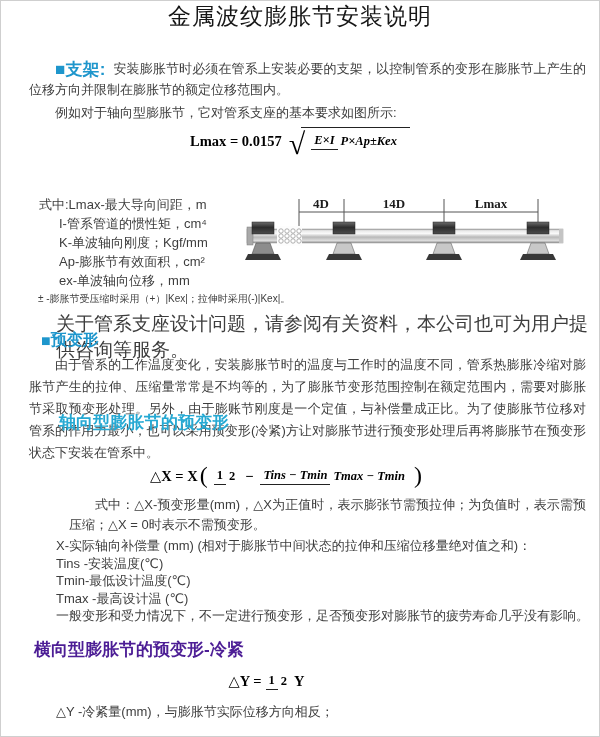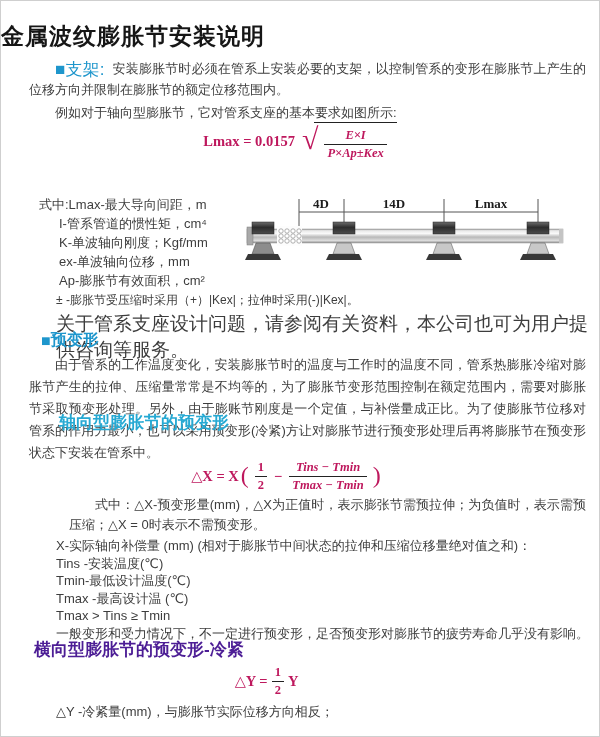--- a/index.html
+++ b/index.html
@@ -7,52 +7,52 @@
     position:relative;
     width:600px;height:737px;
     box-sizing:border-box;
     background:#ffffff;
     border:1px solid #cfcfcf;
     font-family:"Liberation Sans","DejaVu Sans",sans-serif;
     color:#3d3d3d;
     overflow:hidden;
   }
   .doc-title{
-    position:absolute;top:20px;left:0;right:0;
-    font-size:23px;font-weight:bold;color:#161616;
+    position:absolute;top:0;left:0;right:0;
+    text-align:center;font-size:23px;font-weight:normal;color:#161616;
     letter-spacing:1px;
   }
   .para{
     font-size:13px;line-height:21px;text-align:justify;
   }
   .indent{text-indent:26px;}
   .sec-marker{color:#1e96cc;font-size:17px;font-weight:bold;line-height:1;vertical-align:-2px;}
-  .sec-head-inline{color:#1e96cc;font-size:17px;font-weight:normal;line-height:1;vertical-align:-2px;margin-right:8px;}
+  .sec-head-inline{color:#1e96cc;font-size:17px;font-weight:bold;line-height:1;vertical-align:-2px;margin-right:8px;}
   .sec1-intro{position:absolute;top:57px;left:28px;right:13px;}
   .sec1-example{position:absolute;top:101px;left:28px;right:13px;}
   .formula{
     position:absolute;display:flex;align-items:center;justify-content:center;
     font-family:"Liberation Serif","DejaVu Serif",serif;font-weight:bold;
-    font-size:14.5px;color:#be185d;
+    font-size:14.5px;color:#000000;
   }
   .formula1{top:121px;left:0;right:0;height:38px;}
   .formula2{top:457px;left:0;right:26px;height:36px;}
   .formula3{top:664px;left:0;right:67px;height:32px;}
-  .frac{display:inline-flex;flex-direction:column;text-align:center;font-size:12.5px;line-height:1.2;margin:0 4px;}
+  .frac{display:inline-flex;text-align:center;font-size:12.5px;line-height:1.2;margin:0 4px;}
   .frac .num{border-bottom:1px solid #222;padding:0 3px 1px;}
   .frac .den{padding:1px 3px 0;}
   .var{font-style:italic;}
   .sqrt{display:inline-flex;align-items:flex-start;margin-left:7px;}
   .sqrt-sign{font-size:30px;font-weight:normal;line-height:0.95;transform:translateY(3px);}
   .sqrt-body{border-top:1.5px solid #222;padding:3px 6px 0;margin-left:-4px;}
   .paren{font-size:24px;font-weight:normal;line-height:1;margin:0 2px;transform:translateY(-1px);}
   .op{margin:0 3px;}
   .defs-list{position:absolute;top:158px;left:38px;font-size:13px;line-height:19px;margin-top:36px;}
   .defs-list .def-sub{padding-left:20px;}
-  .pm-line{position:absolute;top:291px;left:55px;right:10px;font-size:12px;}
+  .pm-line{position:absolute;top:291px;left:37px;right:10px;font-size:10px;}
   .note-line{position:absolute;top:310px;left:55px;right:10px;font-size:19px;}
   .diagram{position:absolute;left:240px;top:190px;}
   .sec2-head{position:absolute;top:329px;left:40px;font-size:16px;font-weight:bold;color:#1e96cc;}
   .sec2-head .sq{font-size:16px;vertical-align:-1px;}
   .sec2-body{position:absolute;top:353px;left:28px;right:13px;line-height:22px;}
   .axial-head{position:absolute;top:410px;left:58px;font-size:17px;font-weight:bold;color:#26a9d3;}
   .axial-explain{position:absolute;top:494px;left:28px;right:13px;line-height:20px;margin-left:40px;}
   .axial-lines{position:absolute;top:536px;left:55px;right:10px;font-size:13px;line-height:17.6px;}
   .lateral-head{position:absolute;top:637px;left:33px;font-size:17px;font-weight:bold;color:#4c1d95;}
   .final-line{position:absolute;top:702px;left:55px;right:1px;font-size:13px;}
@@ -80,22 +80,22 @@
           <span class="den var">P×Ap±Kex</span>
         </span>
       </span>
     </span>
   </div>
 
   <div class="defs-list">
     <div class="def-item">式中:Lmax-最大导向间距，m</div>
     <div class="def-item def-sub">I-管系管道的惯性矩，cm⁴</div>
     <div class="def-item def-sub">K-单波轴向刚度；Kgf/mm</div>
+    <div class="def-item def-sub">Ap-膨胀节有效面积，cm²</div>
     <div class="def-item def-sub">ex-单波轴向位移，mm</div>
-    <div class="def-item def-sub">Ap-膨胀节有效面积，cm²</div>
   </div>
 
   <div class="pm-line">± -膨胀节受压缩时采用（+）|Kex|；拉伸时采用(-)|Kex|。</div>
   <div class="note-line">关于管系支座设计问题，请参阅有关资料，本公司也可为用户提供咨询等服务。</div>
 
   <svg class="diagram" width="330" height="78" viewBox="0 0 330 78">
     <defs>
       <linearGradient id="pipeG" x1="0" y1="0" x2="0" y2="1">
         <stop offset="0" stop-color="#9a9a9a"></stop>
         <stop offset="0.12" stop-color="#e9e9e9"></stop>
@@ -194,21 +194,20 @@
     <span class="paren">)</span>
   </div>
 
   <div class="para axial-explain indent">式中：△X-预变形量(mm)，△X为正值时，表示膨张节需预拉伸；为负值时，表示需预压缩；△X = 0时表示不需预变形。</div>
 
   <div class="axial-lines">
     <div>X-实际轴向补偿量 (mm) (相对于膨胀节中间状态的拉伸和压缩位移量绝对值之和)：</div>
     <div>Tins -安装温度(℃)</div>
     <div>Tmin-最低设计温度(℃)</div>
     <div>Tmax -最高设计温 (℃)</div>
-    <div>Tmax &gt; Tins ≥ Tmin</div>
     <div>一般变形和受力情况下，不一定进行预变形，足否预变形对膨胀节的疲劳寿命几乎没有影响。</div>
   </div>
 
   <div class="lateral-head">横向型膨胀节的预变形-冷紧</div>
 
   <div class="formula formula3">
     <span>△Y =</span>
     <span class="frac">
       <span class="num">1</span>
       <span class="den">2</span>

